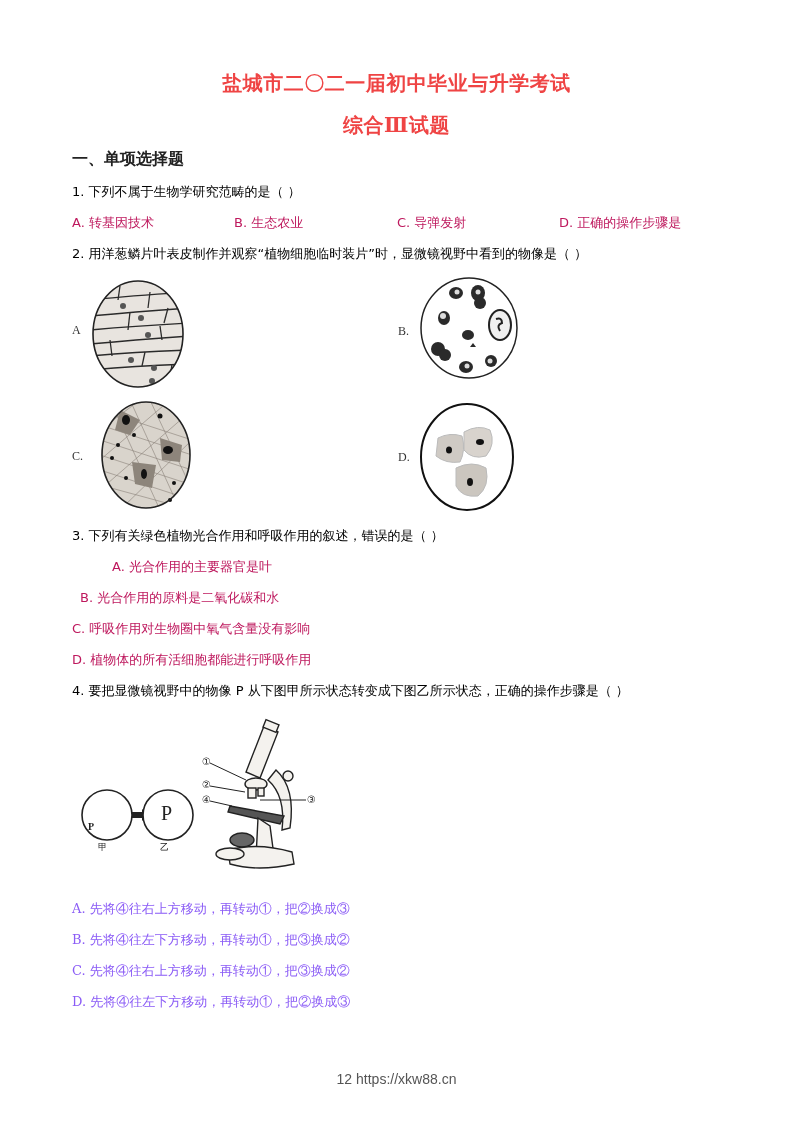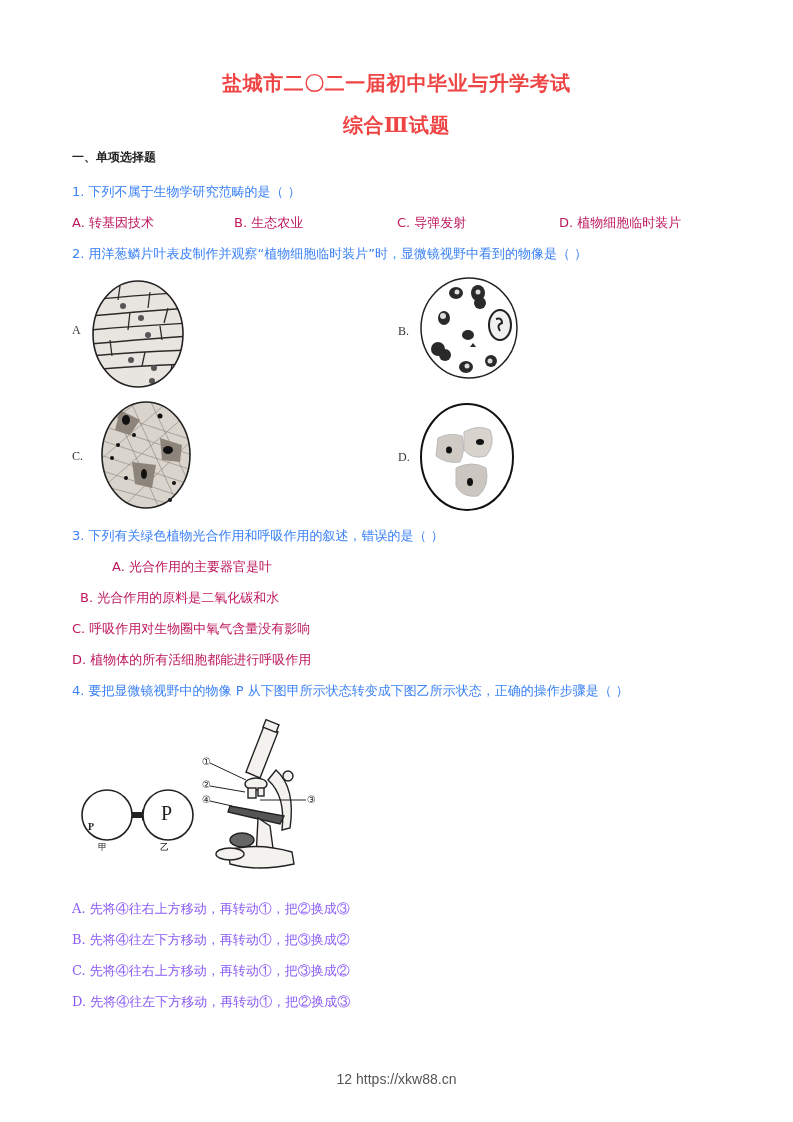--- a/index.html
+++ b/index.html
@@ -1,40 +1,40 @@
 <!DOCTYPE html>
 <html><head>
 <meta charset="utf-8">
 <style>
   html, body { margin: 0; padding: 0; background: #ffffff; }
   body { width: 793px; height: 1122px; position: relative; overflow: hidden;
          font-family: "DejaVu Serif", "Liberation Serif", serif; color: #222; }
   .abs { position: absolute; }
   .title { left: 0; width: 793px; text-align: center; font-weight: bold; font-size: 20px; color: #ef4444; letter-spacing: 0.5px; }
-  .section { left: 72px; top: 149px; font-size: 12px; font-weight: bold; font-family: Liberation Serif, serif; }
-  .q { left: 72px; font-size: 13px; font-family: "DejaVu Sans", "Liberation Sans", sans-serif; color: #3b82f6; white-space: nowrap; }
+  .section { left: 72px; top: 149px; font-size: 16px; font-weight: bold; font-family: Liberation Serif, serif; }
+  .q { left: 72px; font-size: 13px; font-family: "DejaVu Sans", "Liberation Sans", sans-serif; color: #000000; white-space: nowrap; }
   .opt { font-size: 13px; font-family: "DejaVu Sans", "Liberation Sans", sans-serif; color: #be185d; white-space: nowrap; }
   .opt-serif { font-size: 13px; font-family: "DejaVu Serif", "Liberation Serif", serif; color: #8b5cf6; white-space: nowrap; }
   .figlabel { font-size: 12px; font-family: "Liberation Serif", serif; color: #333; }
   .footer { left: 0; width: 793px; text-align: center; top: 1071px; font-size: 14px; font-family: Liberation Sans, sans-serif; color: #555; }
   svg { position: absolute; }
 </style>
 </head>
 <body>
 
 <div class="abs title" style="top:70px;">盐城市二〇二一届初中毕业与升学考试</div>
 <div class="abs title" style="top:112px;">综合Ⅲ试题</div>
 
 <div class="abs section">一、单项选择题</div>
 
 <div class="abs q" style="top:183px;">1.  下列不属于生物学研究范畴的是（        ）</div>
 <div class="abs opt" style="left:72px; top:214px;">A.  转基因技术</div>
 <div class="abs opt" style="left:234px; top:214px;">B.  生态农业</div>
 <div class="abs opt" style="left:397px; top:214px;">C.  导弹发射</div>
-<div class="abs opt" style="left:559px; top:214px;">D.  植物细胞临时装片</div>
+<div class="abs opt" style="left:559px; top:214px;">D.  正确的操作步骤是</div>
 
 <div class="abs q" style="top:245px;">2.  用洋葱鳞片叶表皮制作并观察“植物细胞临时装片”时，显微镜视野中看到的物像是（        ）</div>
 
 <div class="abs figlabel" style="left:72px; top:323px;">A</div>
 <svg style="left:90px; top:278px;" width="100" height="112" viewBox="0 0 100 112">
   <defs>
       <clipPath id="clipA">
         <ellipse cx="48" cy="56" rx="45" ry="53"></ellipse>
       </clipPath>
     </defs>

